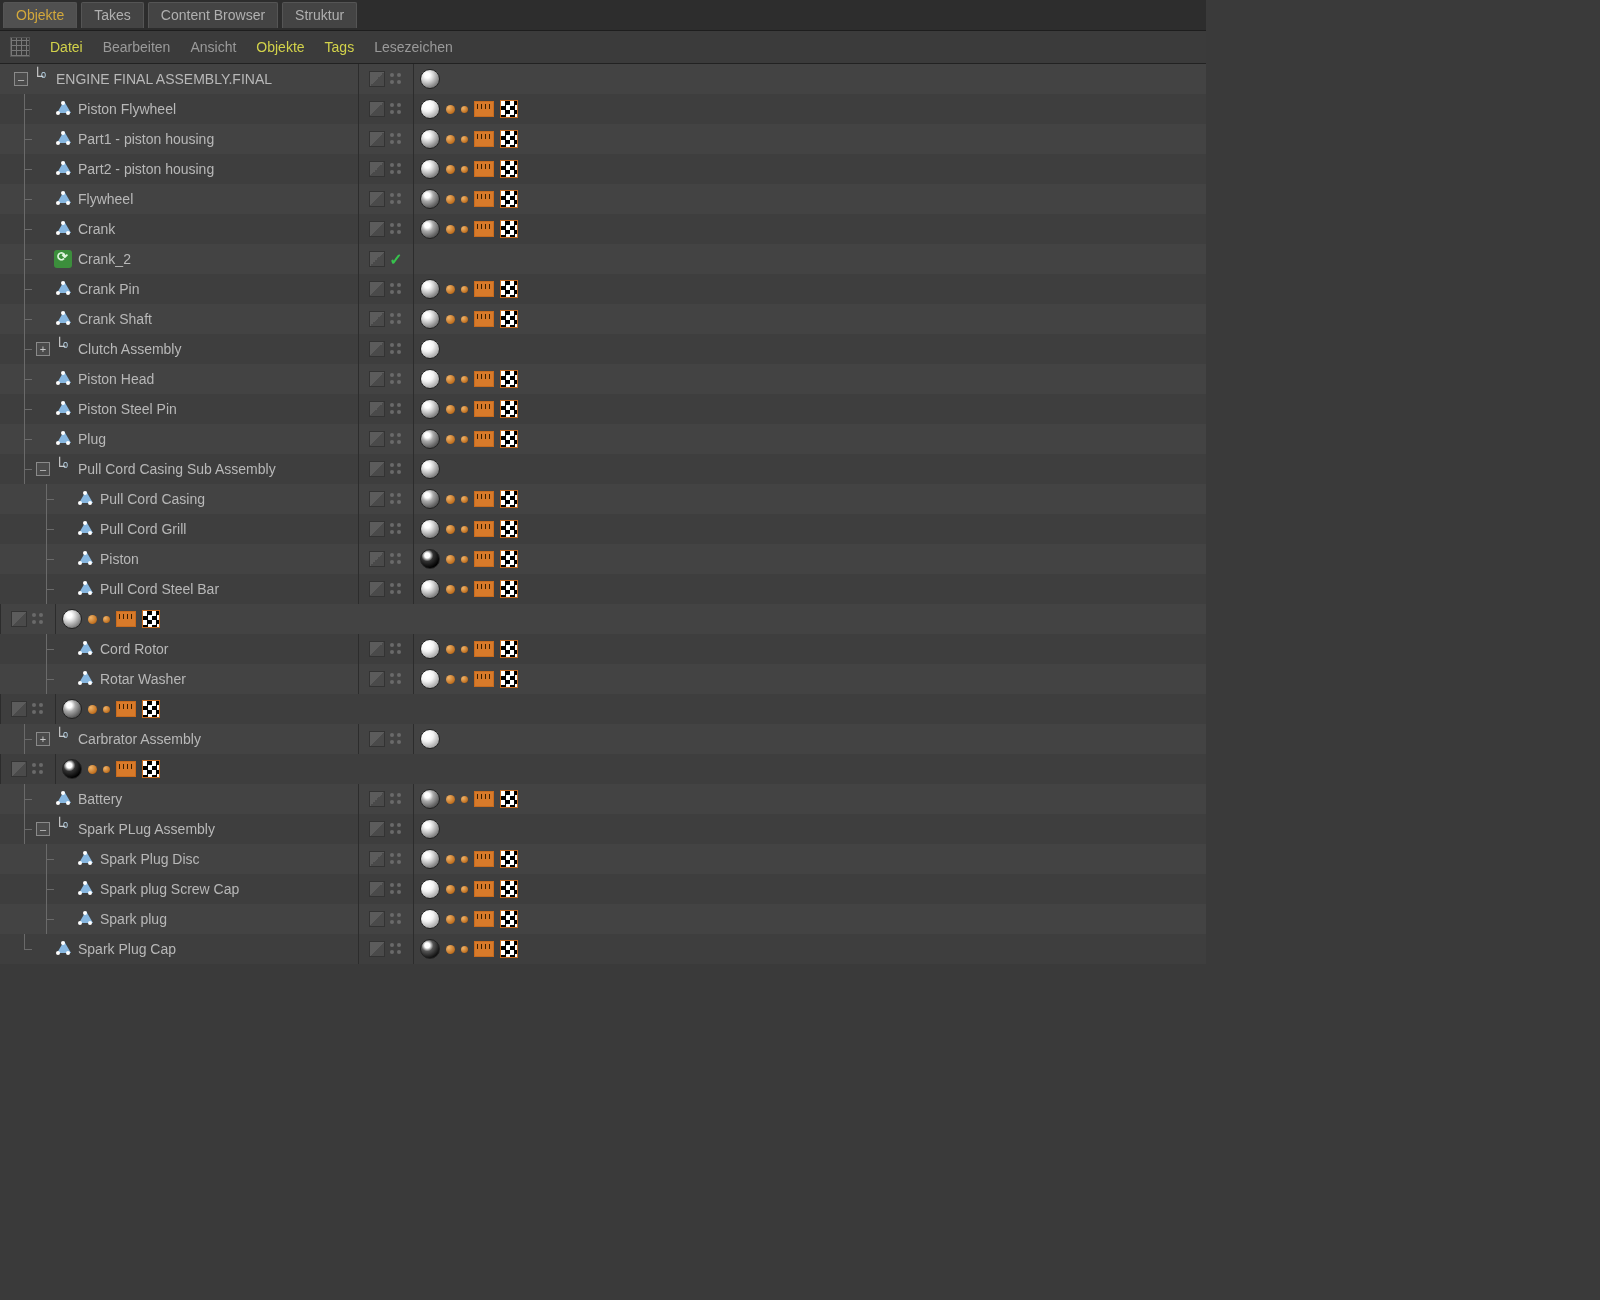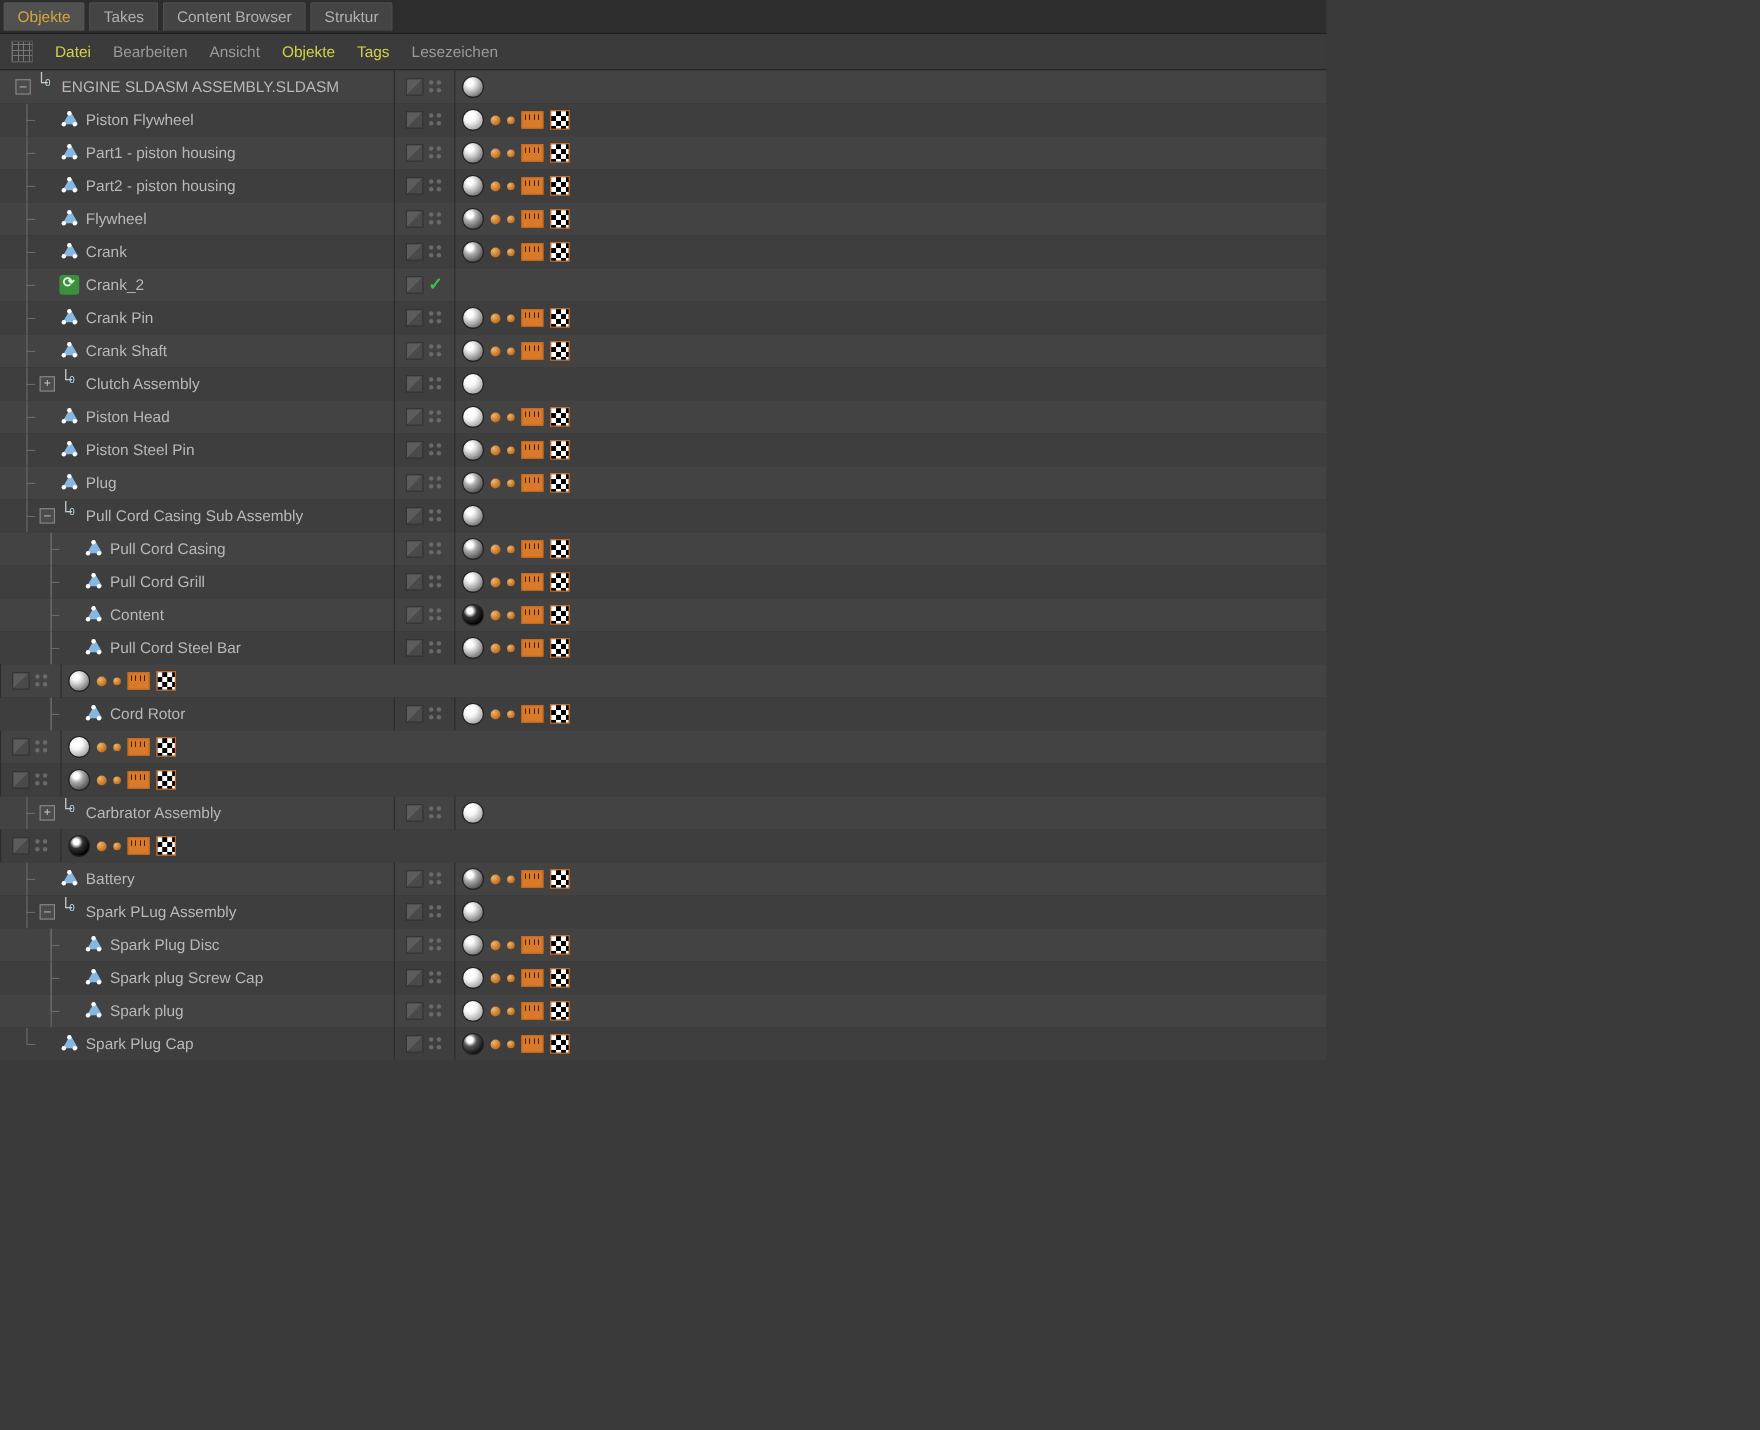--- a/index.html
+++ b/index.html
@@ -104,21 +104,21 @@
 </div>
 
 <div class="tree" id="tree">
     <div class="row even">
       <div class="name-block">
         <span class="indent" style="width: 14px;"></span>
         <div class="expander">–</div>
         <span class="node-icon ic-null">
           <span class="zero">0</span>
         </span>
-        <span class="node-label">ENGINE SLDASM ASSEMBLY.SLDASM</span>
+        <span class="node-label">ENGINE FINAL ASSEMBLY.FINAL</span>
       </div>
       <div class="flag-cols">
         <div class="flag-box"></div>
         <div class="dots4">
           <span></span>
           <span></span>
           <span></span>
           <span></span>
         </div>
       </div>
@@ -512,21 +512,21 @@
         <div class="tag tag-uvw"></div>
       </div>
     </div>
     <div class="row even">
       <div class="name-block">
         <div class="conn" style="left: 42px;"></div>
         <div class="conn branch" style="left: 42px;"></div>
         <span class="indent" style="width: 58px;"></span>
         <span class="spacer-exp"></span>
         <span class="node-icon ic-poly"></span>
-        <span class="node-label">Content</span>
+        <span class="node-label">Piston</span>
       </div>
       <div class="flag-cols">
         <div class="flag-box"></div>
         <div class="dots4">
           <span></span>
           <span></span>
           <span></span>
           <span></span>
         </div>
       </div>
@@ -610,20 +610,28 @@
         <div class="tag tag-mat white"></div>
         <div class="tag tag-phong">
           <span class="ball"></span>
           <span class="ball sm"></span>
         </div>
         <div class="tag tag-tex"></div>
         <div class="tag tag-uvw"></div>
       </div>
     </div>
     <div class="row even">
+      <div class="name-block">
+        <div class="conn" style="left: 42px;"></div>
+        <div class="conn branch" style="left: 42px;"></div>
+        <span class="indent" style="width: 58px;"></span>
+        <span class="spacer-exp"></span>
+        <span class="node-icon ic-poly"></span>
+        <span class="node-label">Rotar Washer</span>
+      </div>
       <div class="flag-cols">
         <div class="flag-box"></div>
         <div class="dots4">
           <span></span>
           <span></span>
           <span></span>
           <span></span>
         </div>
       </div>
       <div class="tag-strip">

